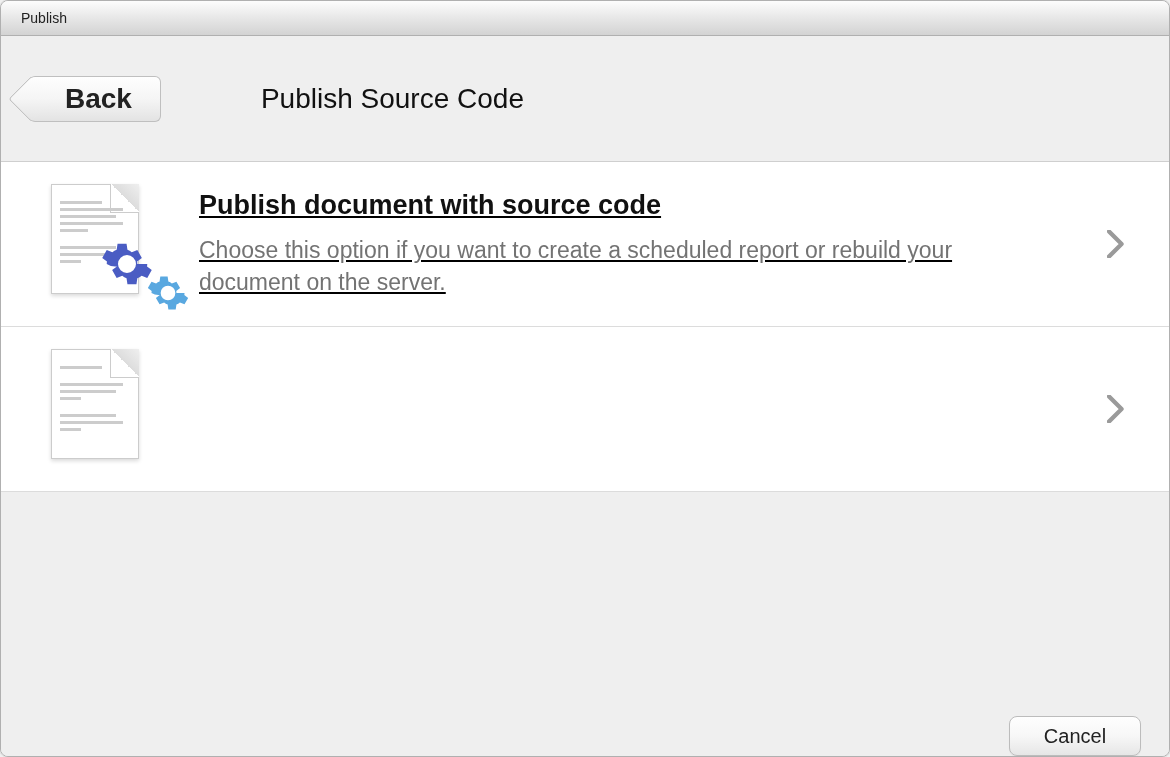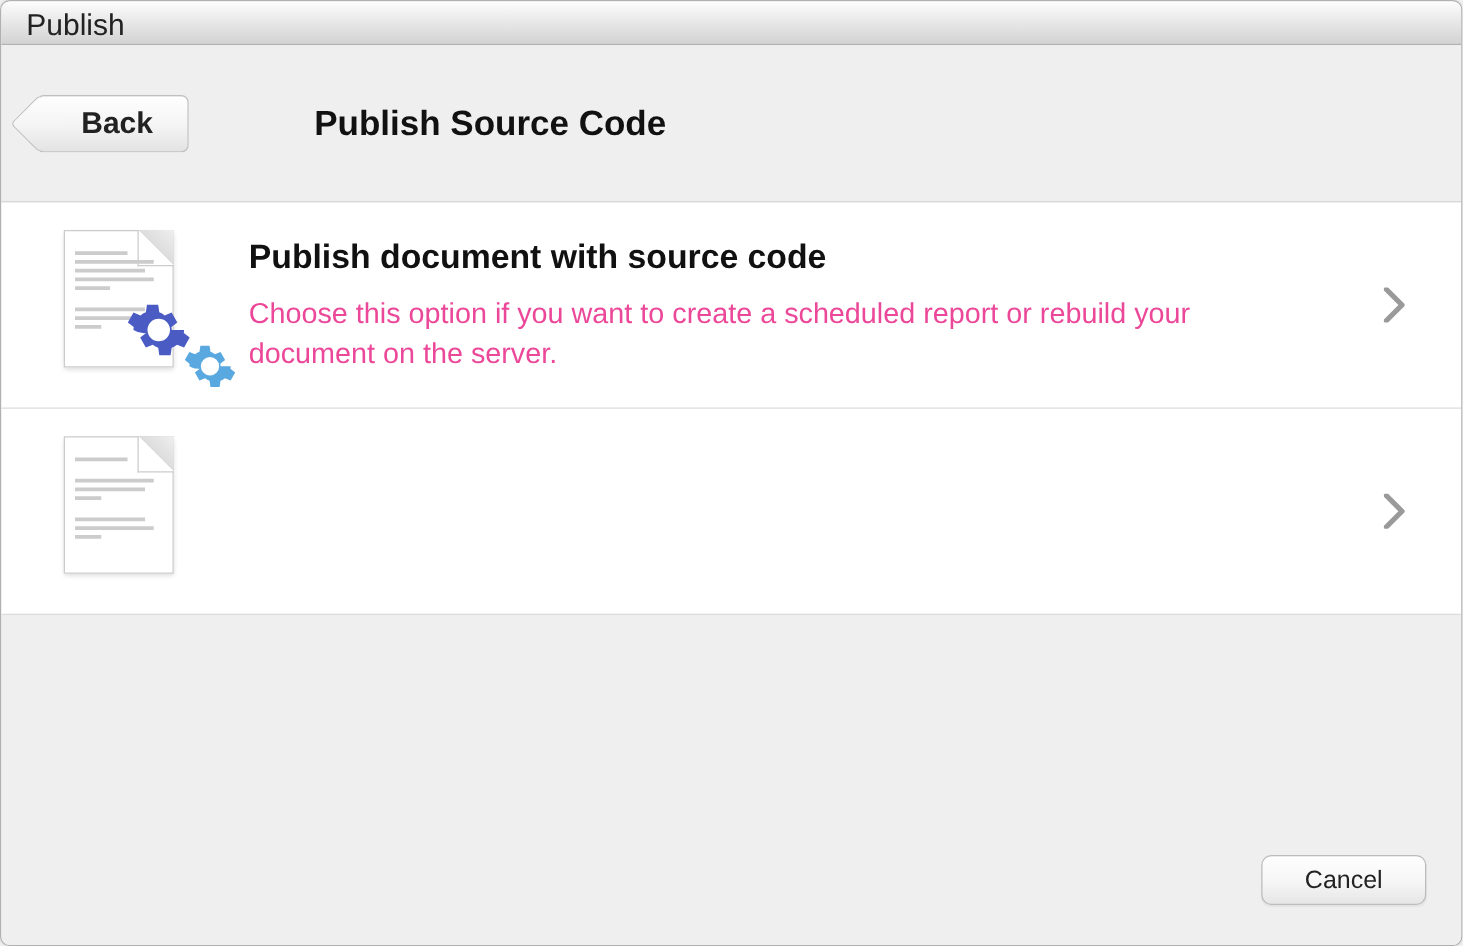--- a/index.html
+++ b/index.html
@@ -21,43 +21,43 @@
       overflow: hidden;
       display: flex;
       flex-direction: column;
       box-shadow: 0 0 0 1px rgba(0,0,0,0.05);
     }
     .titlebar {
       height: 35px;
       background: linear-gradient(to bottom, #fdfdfd 0%, #e7e7e7 50%, #d3d3d3 100%);
       border-bottom: 1px solid #b0b0b0;
       display: flex;
-      align-items: flex-end;
+      align-items: center;
       padding: 0 20px;
-      font-size: 24px;
+      font-size: 14px;
       color: #222;
     }
     .header {
       height: 126px;
       background: #efefef;
       border-bottom: 1px solid #cfcfcf;
       display: flex;
       align-items: center;
       padding: 0 28px;
       gap: 100px;
     }
     .back-button {
       position: relative;
       height: 46px;
       padding: 0 28px 0 36px;
       background: linear-gradient(to bottom, #fefefe 0%, #f5f5f5 50%, #e3e3e3 100%);
       border: 1px solid #bfbfbf;
       border-left: none;
       border-radius: 6px;
-      font-size: 24px;
+      font-size: 28px;
       font-weight: 600;
       color: #222;
       cursor: pointer;
       display: flex;
       align-items: center;
       justify-content: center;
     }
     .back-button::before {
       content: "";
       position: absolute;
@@ -67,26 +67,27 @@
       width: 32px;
       height: 32px;
       background: linear-gradient(135deg, #fefefe 0%, #f5f5f5 50%, #e3e3e3 100%);
       border-left: 1px solid #bfbfbf;
       border-bottom: 1px solid #bfbfbf;
       border-radius: 4px;
     }
     .back-label { position: relative; z-index: 1; }
     .page-title {
       font-size: 28px;
-      font-weight: 700;
+      font-weight: 400;
       color: #111;
     }
     .list {
       background: #fff;
       flex: 0 0 auto;
+      text-decoration: underline;
     }
     .option-row {
       display: flex;
       align-items: center;
       padding: 22px 40px 22px 50px;
       border-bottom: 1px solid #dcdcdc;
       cursor: pointer;
       gap: 48px;
       min-height: 160px;
     }
@@ -143,37 +144,37 @@
       min-width: 0;
     }
     .option-title {
       font-size: 27px;
       font-weight: 700;
       color: #111;
       margin-bottom: 6px;
     }
     .option-desc {
       font-size: 23px;
-      color: #ec4899;
+      color: #737373;
       line-height: 1.35;
       margin-top: 14px;
     }
     .chevron {
       flex: 0 0 26px;
       display: flex;
       align-items: center;
       justify-content: center;
       color: #9a9a9a;
     }
     .spacer { flex: 1 1 auto; background: #efefef; }
     .footer {
       height: 72px;
       background: #efefef;
       display: flex;
-      align-items: flex-start;
+      align-items: flex-end;
       justify-content: flex-end;
       padding: 0 28px;
       gap: 12px;
     }
     .btn {
       min-width: 132px;
       height: 40px;
       background: linear-gradient(to bottom, #fefefe 0%, #f7f7f7 50%, #e6e6e6 100%);
       border: 1px solid #bcbcbc;
       border-radius: 8px;

